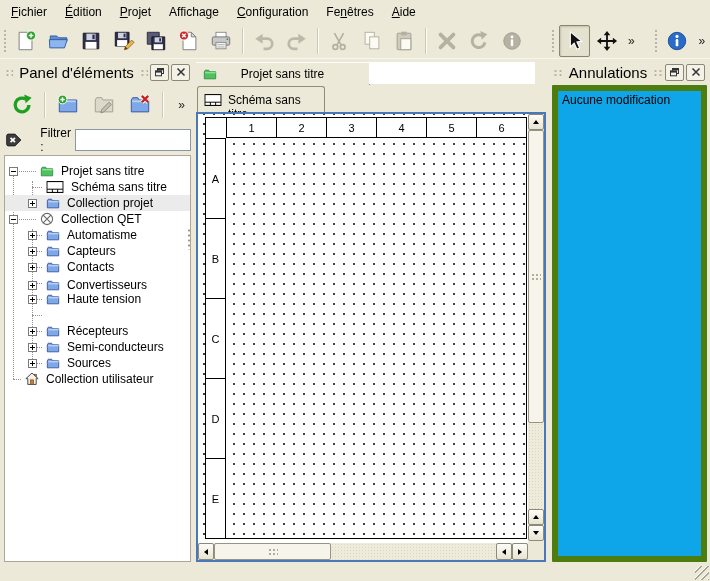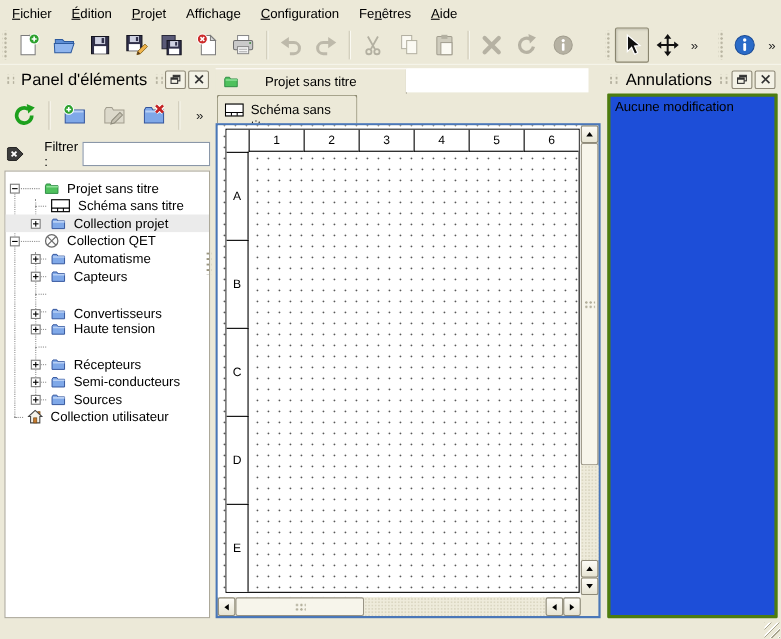--- a/index.html
+++ b/index.html
@@ -85,21 +85,21 @@
   .sb-thumb{position:absolute;background:#f7f5eb;border:1px solid #989384;border-radius:2px;box-sizing:border-box;}
   .sb-track{position:absolute;background-color:#eeebdb;
             background-image:radial-gradient(circle,#dbd7c2 0.8px,rgba(0,0,0,0) 1px);background-size:3px 3px;}
   #vsb{position:absolute;right:0;top:0;width:16px;height:429px;}
   #hsb{position:absolute;left:0;bottom:0;width:330px;height:17px;}
   .grip-v{background-image:radial-gradient(circle,#b2ae9b 1px,rgba(0,0,0,0) 1.2px);background-size:4px 4px;
           width:10px;height:8px;position:absolute;left:50%;top:50%;transform:translate(-50%,-50%);}
 
   
   #right-dock{position:absolute;left:550px;top:60px;width:158px;height:503px;}
-  #undo-list{position:absolute;left:2px;top:25px;right:1px;bottom:1px;background:#1d4ed8;border:3px solid #4d7c0f;border-radius:1px;}
+  #undo-list{position:absolute;left:2px;top:25px;right:1px;bottom:1px;background:#0ea5e9;border:6px solid #4d7c0f;border-radius:1px;}
   #undo-empty{padding:2px 4px;}
 
   
   #statusbar{position:absolute;left:0;bottom:0;right:0;height:18px;}
   #size-grip{position:absolute;right:1px;bottom:1px;width:14px;height:14px;
      background:repeating-linear-gradient(135deg,rgba(0,0,0,0) 0 3px,#fff 3px 4px,#a8a48f 4px 5px);}
 </style>
 </head>
 <body>
 
@@ -468,20 +468,27 @@
             </svg>
             <span class="tree-label" style="left: 62px;">Automatisme</span>
           </div>
           <div class="tree-row" style="top: 87px;">
             <div class="exp plus" style="left: 23px;"></div>
             <svg class="tree-icon" width="16" height="14" viewBox="0 0 16 16" style="left: 40px;">
               <use href="#i-tree-folder"></use>
             </svg>
             <span class="tree-label" style="left: 62px;">Capteurs</span>
           </div>
+          <div class="tree-row" style="top: 103px;">
+            <div class="exp plus" style="left: 23px;"></div>
+            <svg class="tree-icon" width="16" height="14" viewBox="0 0 16 16" style="left: 40px;">
+              <use href="#i-tree-folder"></use>
+            </svg>
+            <span class="tree-label" style="left: 62px;">Contacts</span>
+          </div>
           <div class="tree-row" style="top: 121px;">
             <div class="exp plus" style="left: 23px;"></div>
             <svg class="tree-icon" width="16" height="14" viewBox="0 0 16 16" style="left: 40px;">
               <use href="#i-tree-folder"></use>
             </svg>
             <span class="tree-label" style="left: 62px;">Convertisseurs</span>
           </div>
           <div class="tree-row" style="top: 135px; text-decoration: underline;">
             <div class="exp plus" style="left: 23px;"></div>
             <svg class="tree-icon" width="16" height="14" viewBox="0 0 16 16" style="left: 40px;">

